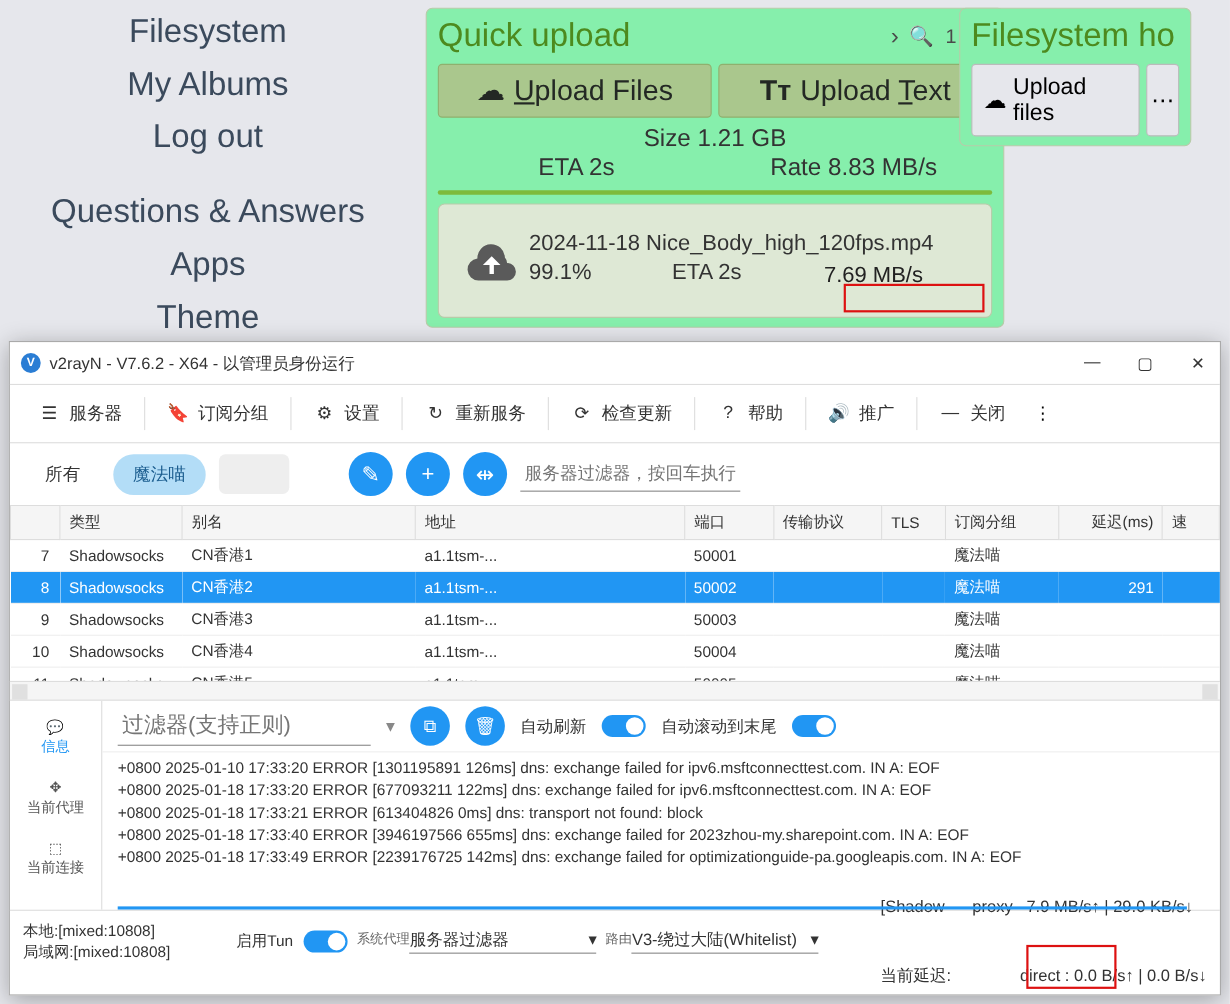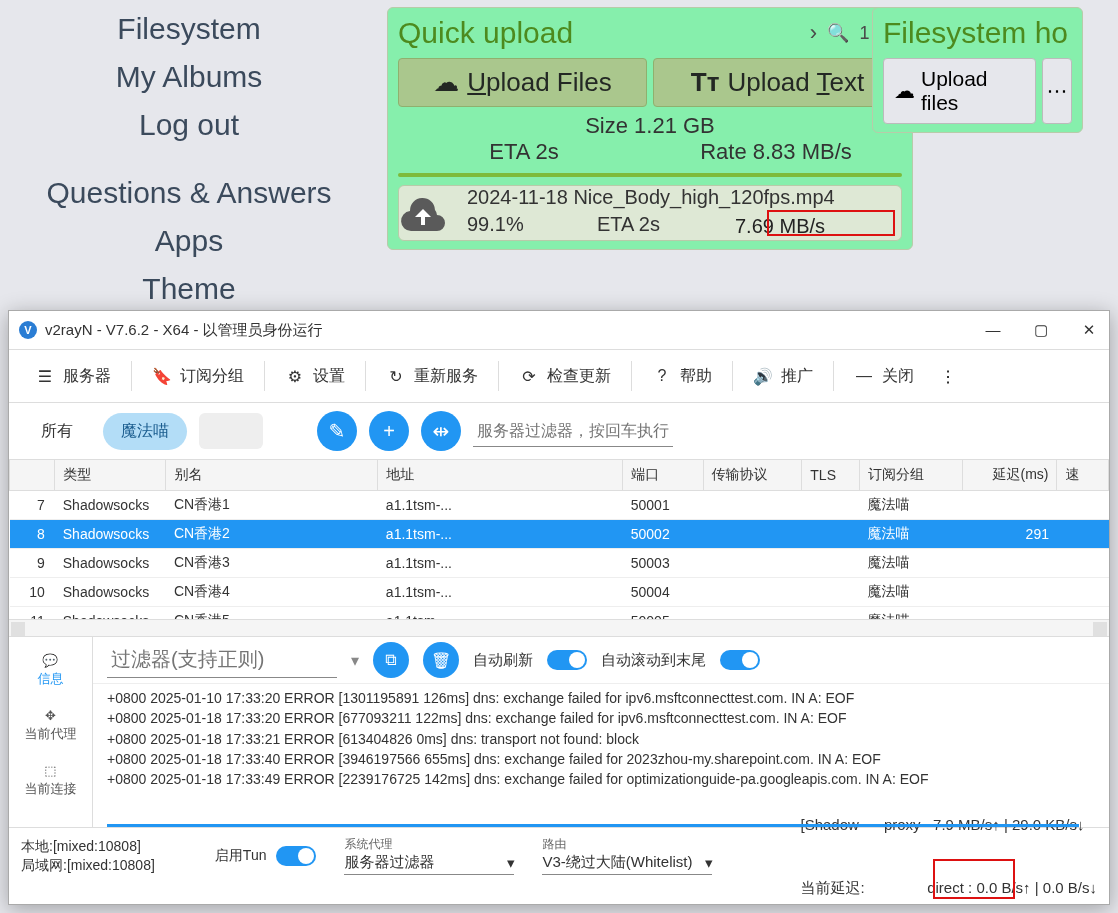--- a/index.html
+++ b/index.html
@@ -13,21 +13,21 @@
 .panel.fs{left:872px;top:7px;width:211px}
 .panel-head{display:flex;align-items:center;justify-content:space-between;margin-bottom:8px}
 .panel-title{font-size:30px;color:#4d8a1e;font-weight:300}
 .panel-icons{display:flex;gap:10px;align-items:center;color:#4a4a4a;font-size:18px}
 .btn-row{display:flex;gap:6px;margin-bottom:6px}
 .big-btn{flex:1;background:#aac78d;border:1px solid #8fb06e;border-radius:4px;padding:8px 4px;font-size:26px;color:#232824;display:flex;align-items:center;justify-content:center;gap:8px;cursor:pointer}
 .big-btn u{text-decoration:underline}
 .info-row{display:flex;font-size:22px;color:#333;text-align:center}
 .info-row>div{flex:1}
 .progress-thin{height:4px;background:#7dbb3b;margin:8px 0;border-radius:2px}
-.file-card{background:#dee8d5;border:1px solid #b8cba9;border-radius:6px;padding:0;display:flex;gap:20px;align-items:center;position:relative}
+.file-card{background:#dee8d5;border:1px solid #b8cba9;border-radius:6px;padding:24px;display:flex;gap:10px;align-items:center;position:relative}
 .cloud-icon{font-size:36px;color:#555}
 .file-info{flex:1}
 .file-name{font-size:20px;color:#333}
 .file-stats{display:flex;gap:0;font-size:20px;color:#333;margin-top:4px}
 .file-stats span:nth-child(1){flex:0 0 130px}
 .file-stats span:nth-child(2){flex:0 0 130px}
 .file-stats .rate{color:#222;padding:2px 8px}
 .red-box{position:absolute;right:6px;bottom:4px;border:2px solid #d11;width:128px;height:26px}
 .fs-btn{background:#e6e7ec;border:1px solid #bbb;border-radius:4px;padding:8px 10px;font-size:21px;display:flex;align-items:center;gap:6px;cursor:pointer}
 
@@ -77,21 +77,21 @@
 .log-filter{border:none;border-bottom:1px solid #888;font-size:20px;padding:6px 4px;width:230px;outline:none;color:#888}
 .mini-circ{width:36px;height:36px;border-radius:50%;background:#2196f3;color:#fff;display:flex;align-items:center;justify-content:center;cursor:pointer}
 .toggle{width:40px;height:20px;border-radius:10px;background:#2196f3;position:relative;cursor:pointer}
 .toggle::after{content:"";position:absolute;right:2px;top:2px;width:16px;height:16px;border-radius:50%;background:#fff}
 .log-label{font-size:15px;color:#333}
 .log-text{flex:1;overflow:hidden;padding:4px 14px;font-size:14px;color:#333;line-height:1.45;border-top:1px solid #eee;position:relative}
 .log-text .blue-line{position:absolute;left:14px;right:30px;bottom:0;height:3px;background:#2196f3}
 .statusbar{height:56px;border-top:1px solid #ddd;display:flex;align-items:center;padding:0 12px;font-size:14px;color:#333}
 .sb-left{line-height:1.3}
 .sb-mid{display:flex;align-items:center;gap:10px;margin-left:60px}
-.sb-sel{display:flex;flex-direction:column;font-size:12px;color:#666;margin-left:28px}
+.sb-sel{display:flex;flex-direction:row;font-size:12px;color:#666;margin-left:8px}
 .sb-sel-val{border-bottom:1px solid #888;font-size:15px;color:#333;min-width:170px;display:flex;justify-content:space-between;align-items:center;padding-bottom:2px}
 .sb-right{margin-left:auto;font-size:15px;line-height:1.4;text-align:left}
 .red-box2{position:absolute;border:2px solid #d11}
 svg{display:block}
 </style>
 </head>
 <body>
 
 <div class="bg-top">
   <div class="sidebar">

